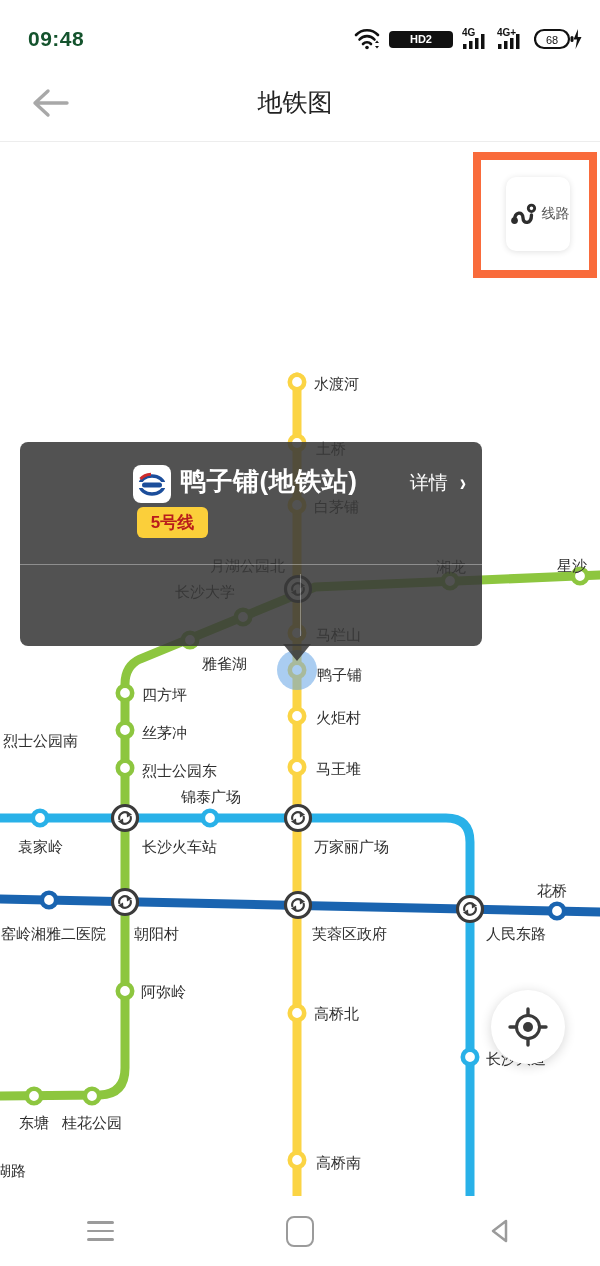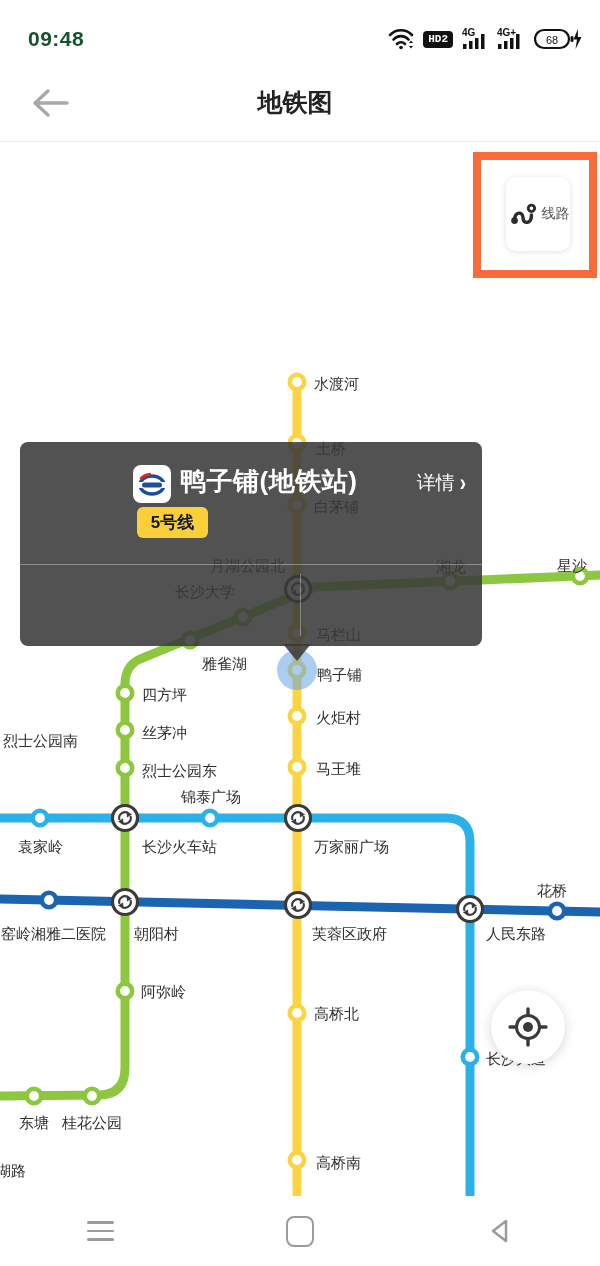--- a/index.html
+++ b/index.html
@@ -2,41 +2,41 @@
 <html><head>
 <meta charset="utf-8">
 <style>
   html,body{margin:0;padding:0;}
   body{width:600px;height:1266px;position:relative;background:#fff;overflow:hidden;
        font-family:"Liberation Sans","DejaVu Sans",sans-serif;-webkit-font-smoothing:antialiased;}
   
   #statusbar{position:absolute;left:0;top:0;width:600px;height:64px;background:#fff;}
   #time{position:absolute;left:28px;top:27px;font-size:21px;font-weight:600;color:#14532d;letter-spacing:.5px;}
   #sticons{position:absolute;right:18px;top:26px;height:26px;display:flex;align-items:center;gap:9px;}
-  .hdbadge{background:#111;color:#fff;font-size:11px;font-weight:bold;border-radius:4px;padding:2px 5px;line-height:13px;font-family:Liberation Mono, monospace;}
+  .hdbadge{background:#111;color:#fff;font-size:11px;font-weight:bold;border-radius:4px;padding:2px 21px;line-height:13px;}
   
   #header{position:absolute;left:0;top:64px;width:600px;height:77px;background:#fff;border-bottom:1px solid #ededed;}
   #backbtn{position:absolute;left:26px;top:16px;width:48px;height:46px;display:flex;align-items:center;justify-content:center;}
   #pagetitle{position:absolute;left:0;top:0;width:590px;height:77px;display:flex;align-items:center;justify-content:center;
-             font-size:25px;color:#222;font-weight:bold;}
+             font-size:25px;color:#222;}
   
   #mapsvg{position:absolute;left:0;top:0;width:600px;height:1266px;}
   .stlabel{font-size:15px;fill:#2e2e2e;}
   
   #linesbox{position:absolute;left:473px;top:152px;width:124px;height:126px;border:8px solid #F96B3B;box-sizing:border-box;}
   #linesbtn{position:absolute;left:506px;top:177px;width:64px;height:74px;background:#fff;border-radius:10px;
             box-shadow:0 1px 6px rgba(0,0,0,.12);display:flex;flex-direction:row;align-items:center;justify-content:center;gap:3px;}
   #linesbtn .lbl{font-size:14px;color:#555;}
   
   #popup{position:absolute;left:20px;top:442px;width:462px;height:204px;background:rgba(56,56,56,.87);border-radius:8px;color:#fff;text-align:center;}
   #popup .logo{position:absolute;left:113px;top:23px;width:38px;height:38px;background:#fff;border-radius:8px;display:flex;align-items:center;justify-content:center;}
   #popup .title{position:absolute;left:160px;top:22px;font-size:26px;font-weight:bold;letter-spacing:.5px;}
-  #popup .details{position:absolute;right:16px;top:28px;font-size:19px;display:flex;align-items:center;gap:5px;}
+  #popup .details{position:absolute;right:16px;top:28px;font-size:19px;display:flex;align-items:center;gap:12px;}
   #popup .chev{font-size:19px;font-weight:bold;transform:scaleY(1.25);display:inline-block;}
-  #popup .badge{position:absolute;left:117px;top:65px;width:71px;height:31px;background:#FBCF3A;color:#0f172a;font-size:17px;font-weight:bold;
+  #popup .badge{position:absolute;left:117px;top:65px;width:71px;height:31px;background:#FBCF3A;color:#b91c1c;font-size:17px;font-weight:bold;
                 border-radius:6px;display:flex;align-items:center;justify-content:center;}
   #popup .hdiv{position:absolute;left:0;top:122px;width:462px;height:1px;background:rgba(255,255,255,.35);}
   #popup .vdiv{position:absolute;left:280px;top:132px;width:1px;height:62px;background:rgba(255,255,255,.35);}
   .popbtn{position:absolute;top:122px;height:82px;display:flex;align-items:center;justify-content:center;
           font-size:27px;font-weight:500;color:#fff;}
   #frombtn{left:20px;width:320px;}
   #gobtn{left:281px;width:181px;}
   #pointer{position:absolute;left:283px;top:644px;width:0;height:0;border-left:14px solid transparent;
            border-right:14px solid transparent;border-top:17px solid rgba(56,56,56,.87);}
   

